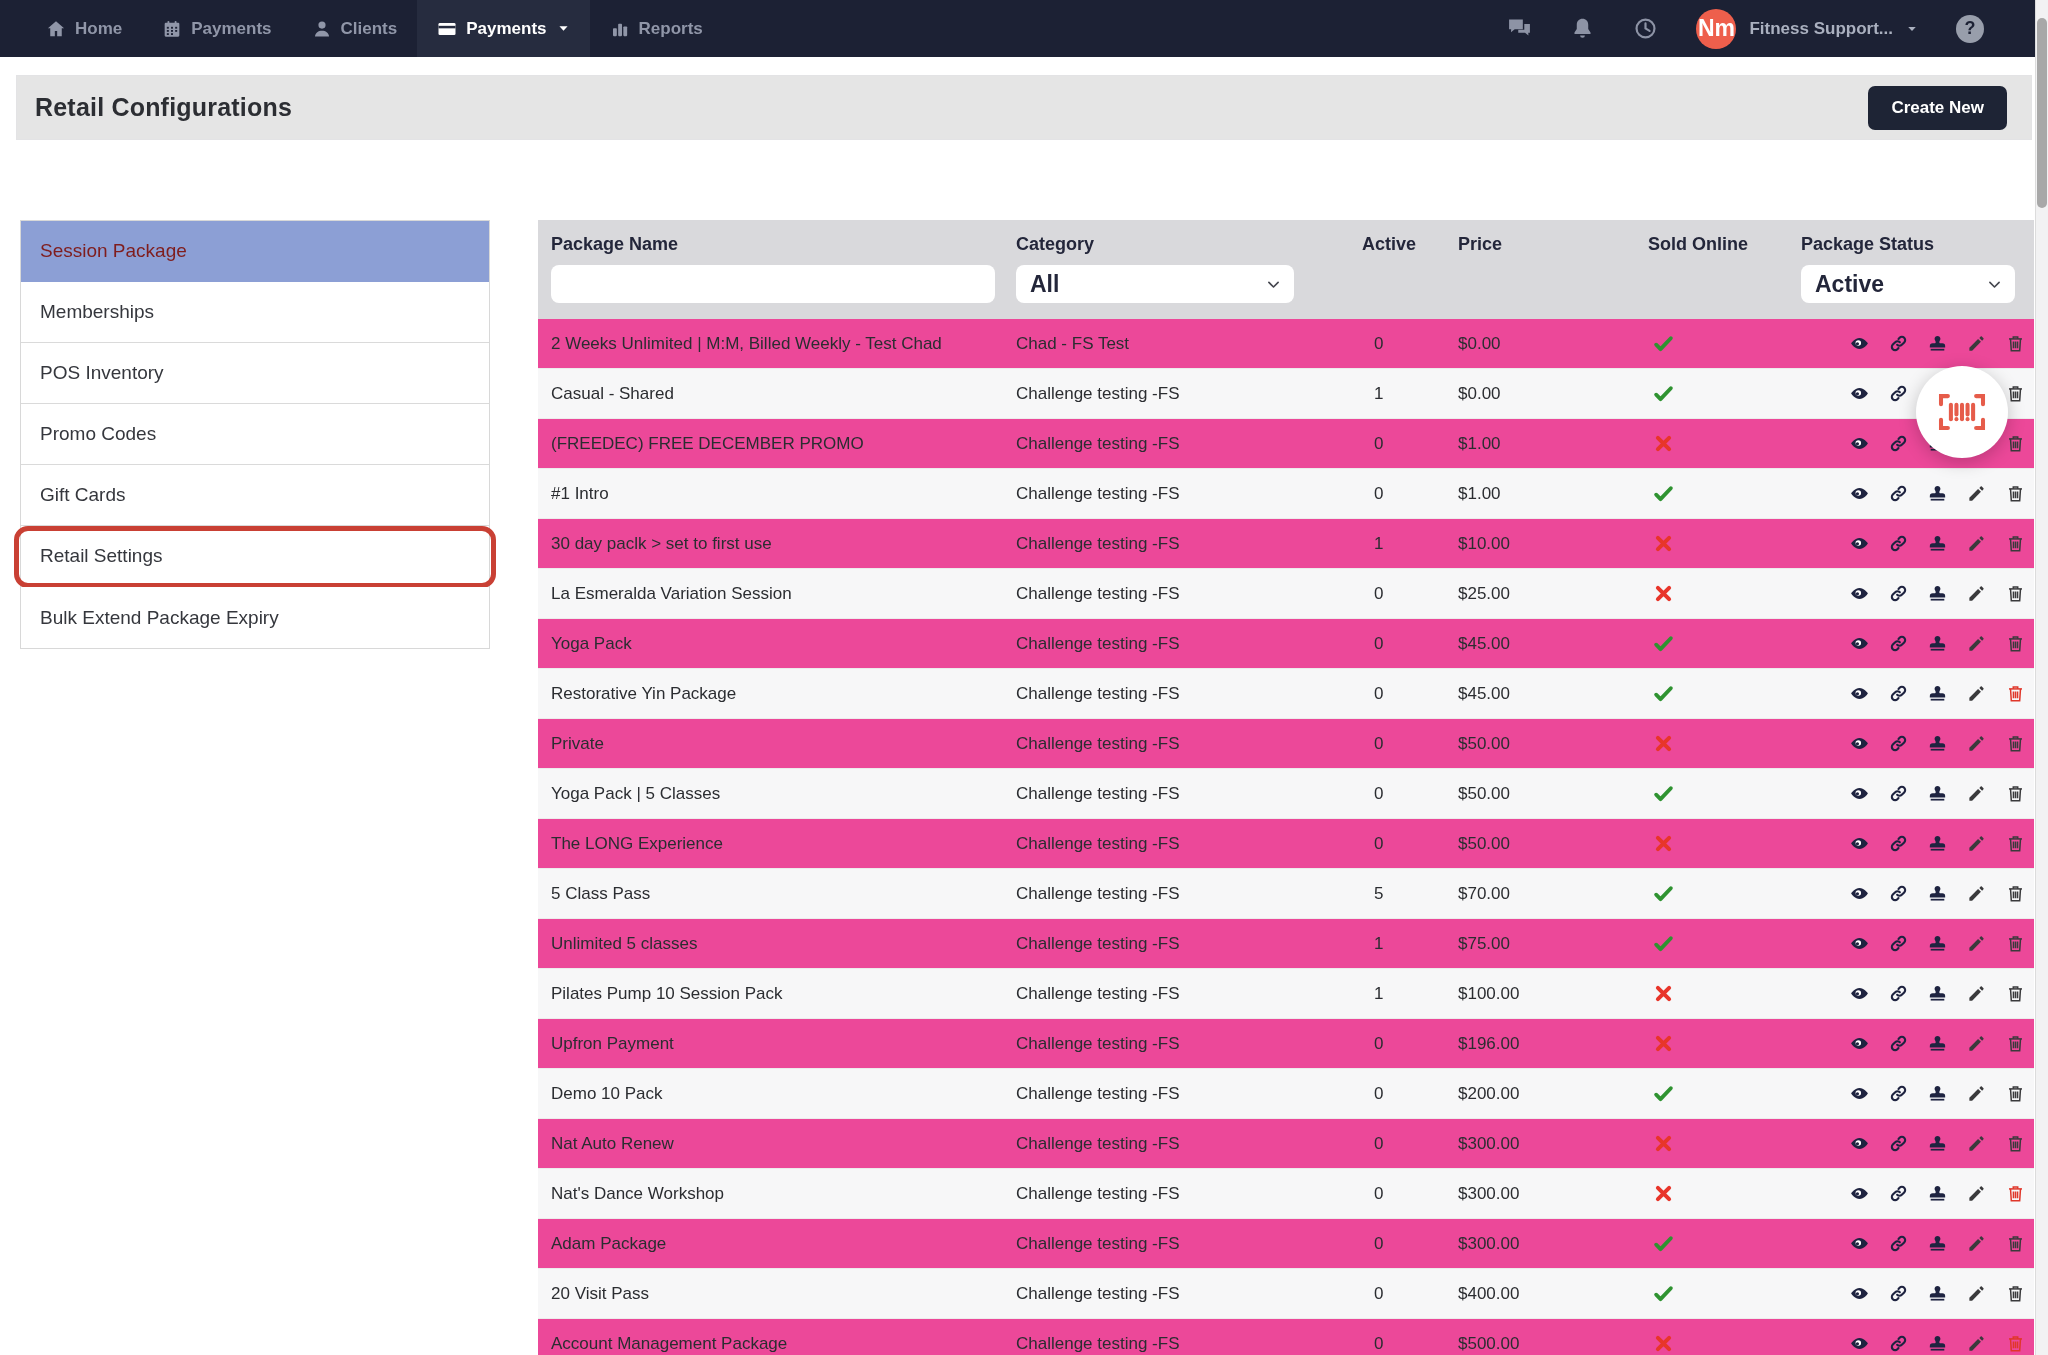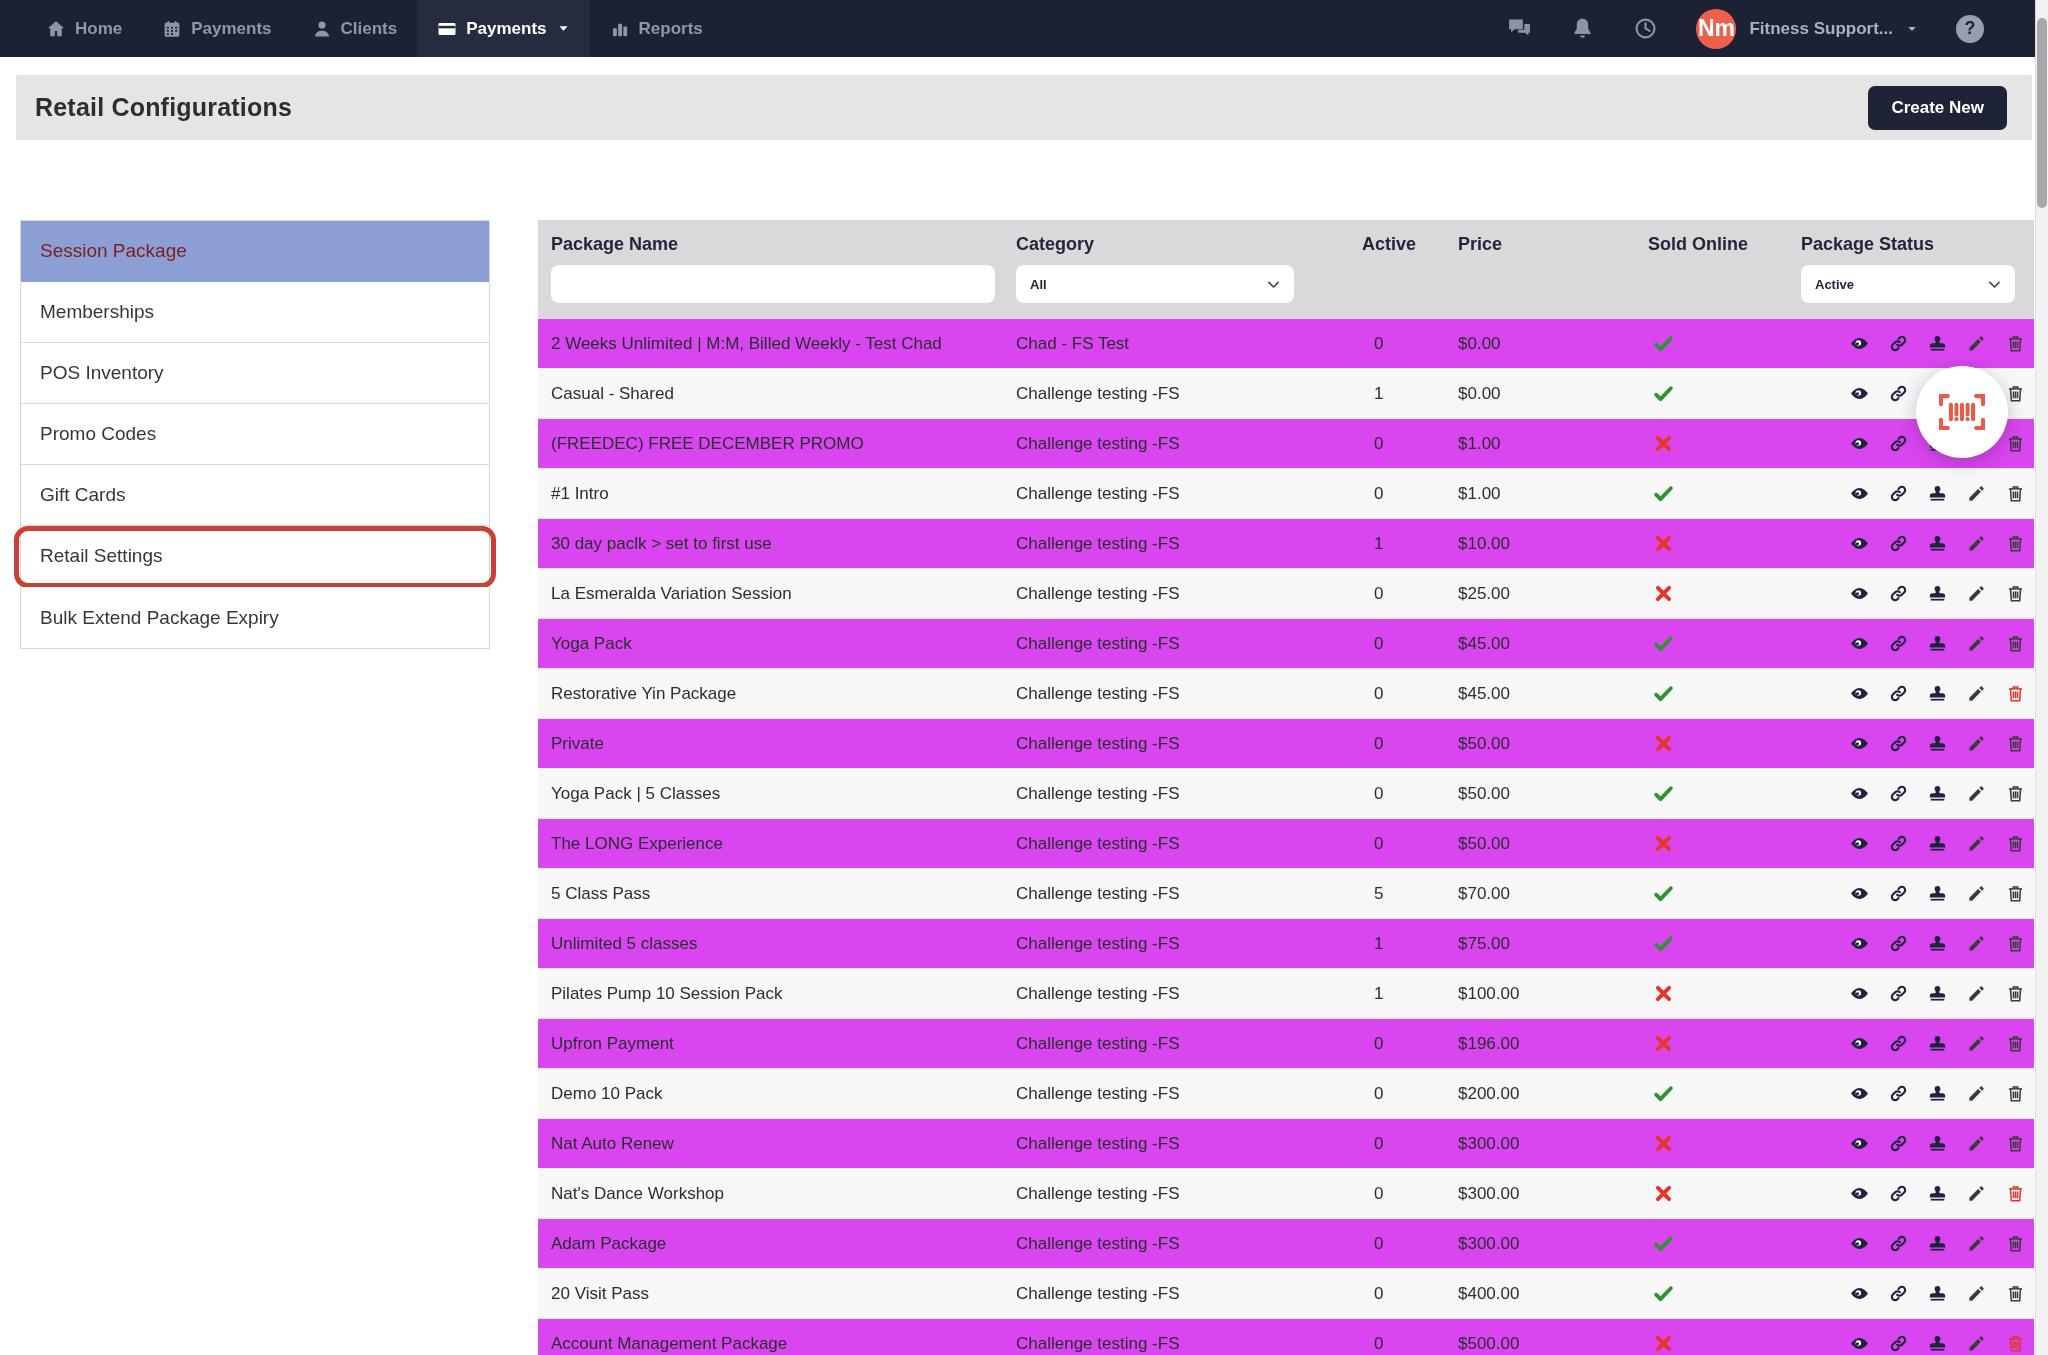--- a/index.html
+++ b/index.html
@@ -64,29 +64,29 @@
   .h-label{font-size:18px;font-weight:700;color:#23263a;margin-bottom:10px;white-space:nowrap;}
   .h-name{padding-left:13px;}
   .h-cat{padding-left:8px;}
   .h-active{padding-left:9px;}
   .h-price{padding-left:5px;}
   .h-sold{padding-left:10px;}
   .h-status{padding-left:13px;}
   .name-input{width:444px;height:38px;border:none;border-radius:8px;background:#fff;
     font-size:16px;padding:0 12px;font-family:inherit;outline:none;}
   .select-box{background:#fff;height:38px;border-radius:8px;display:flex;align-items:center;
-    justify-content:space-between;padding:0 12px 0 14px;font-size:13px;font-weight:700;
+    justify-content:space-between;padding:0 12px 0 14px;font-size:23px;font-weight:700;
     color:#23263a;cursor:pointer;}
   .select-box .chev{color:#44464e;}
   .select-box .chev svg{width:17px;height:17px;}
   .w-cat{width:278px;}
   .w-status{width:214px;}
 
   .t-row{display:grid;grid-template-columns:470px 345px 100px 185px 150px 1fr;height:50px;
-    align-items:center;border-bottom:1px solid #ececec;background:#d946ef;font-size:17px;color:#2b2d31;}
+    align-items:center;border-bottom:1px solid #ececec;background:#ec4899;font-size:17px;color:#2b2d31;}
   .t-row:nth-child(even){background:#f7f7f8;}
   .c-name{padding-left:13px;white-space:nowrap;overflow:hidden;}
   .c-cat{padding-left:8px;white-space:nowrap;}
   .c-active{padding-left:21px;}
   .c-price{padding-left:5px;}
   .c-sold{padding-left:15px;}
   .c-sold .mark svg{width:21px;height:21px;}
   .mark.yes{color:var(--green);}
   .mark.no{color:var(--red);}
   .c-actions{display:flex;justify-content:flex-end;align-items:center;gap:20px;padding-right:9px;}

